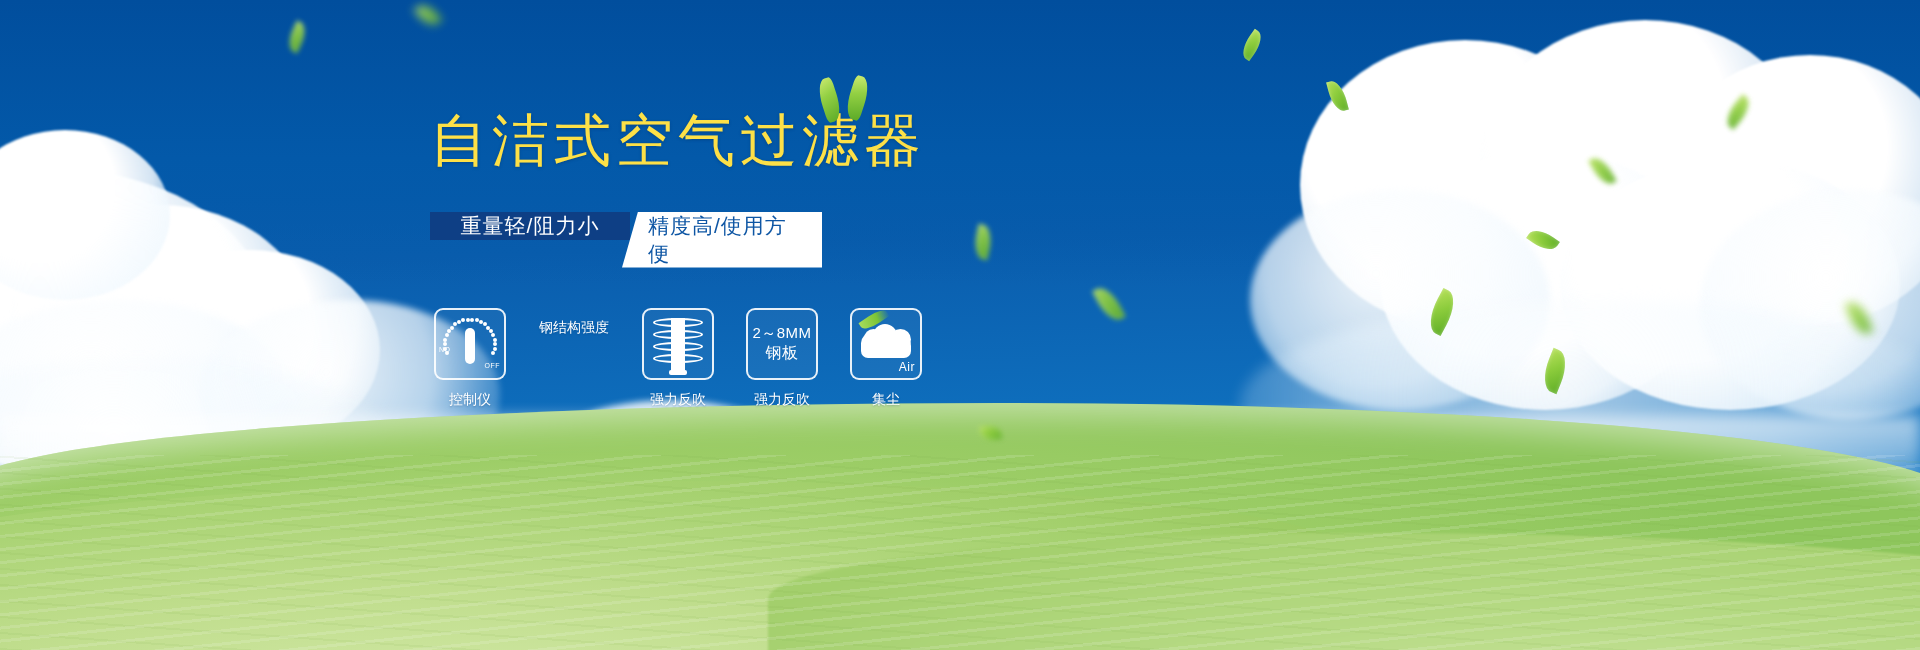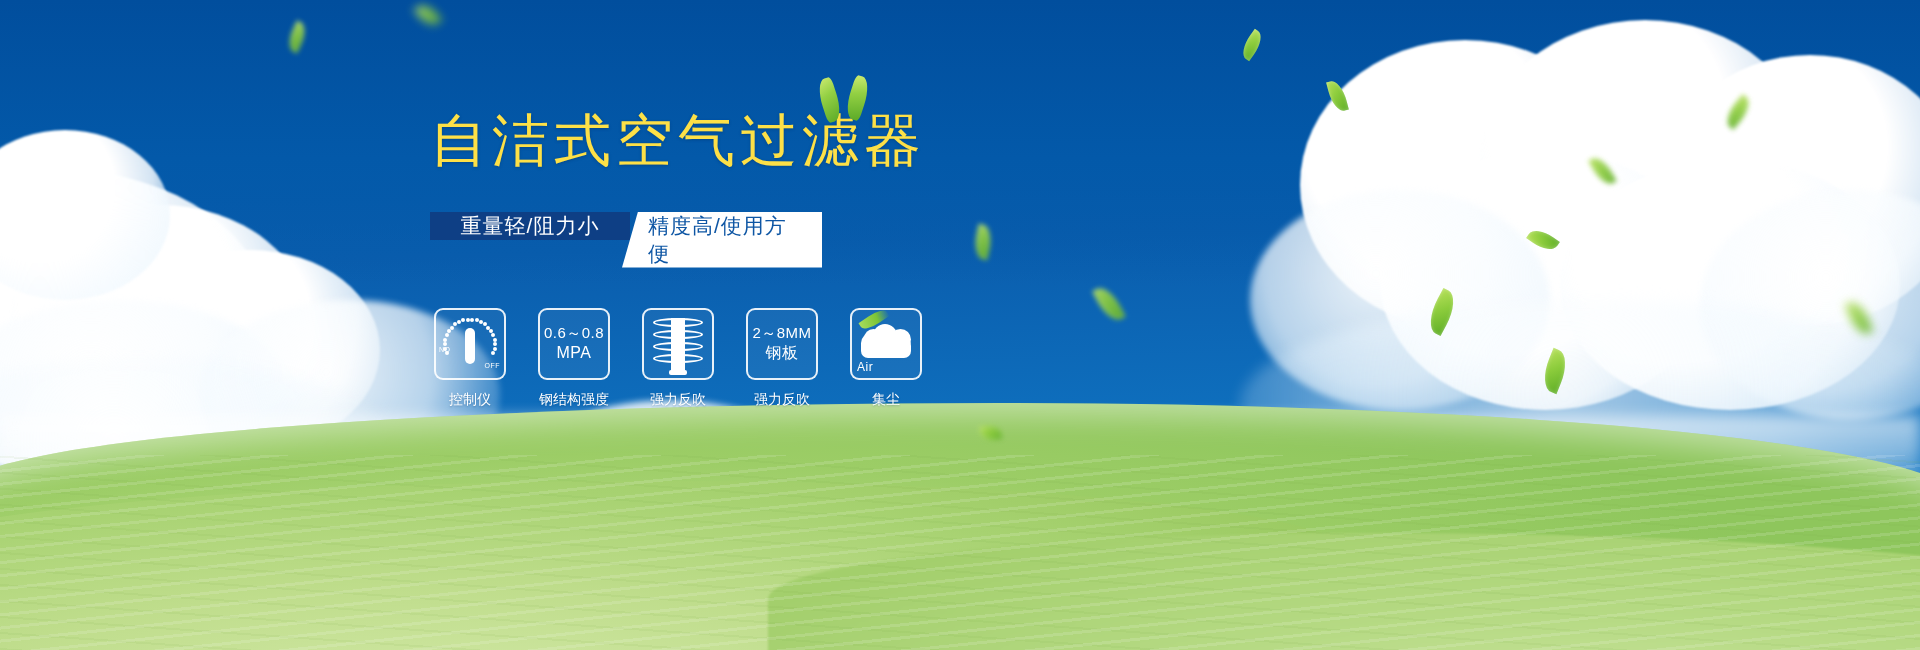--- a/index.html
+++ b/index.html
@@ -230,21 +230,21 @@
   .cloudicon .b1 {
     position: absolute; left: 16px; top: 6px;
     width: 24px; height: 24px; border-radius: 50%; background: #ffffff;
   }
   .cloudicon .b2 {
     position: absolute; left: 33px; top: 11px;
     width: 21px; height: 21px; border-radius: 50%; background: #ffffff;
   }
   .cloudicon .airtext {
     position: absolute; left: 0; right: 0; bottom: -4px;
-    text-align: left; font-size: 12px; color: #ffffff; letter-spacing: .5px;
+    text-align: right; font-size: 12px; color: #ffffff; letter-spacing: .5px;
   }
 </style>
 </head>
 <body>
 
 <div class="banner">
 
   <div class="sky"></div>
   <div class="sky-deep"></div>
 
@@ -351,26 +351,20 @@
               </div>
             <div class="needle"></div>
             <span class="lbl lbl-no">NO</span>
             <span class="lbl lbl-off">OFF</span>
           </div>
         </div>
         <div class="feature-caption">控制仪</div>
       </div>
 
       <div class="feature">
-        <div class="feature-box">
-          <div class="box-text">
-            <div>0.6～0.8</div>
-            <div class="ln2">MPA</div>
-          </div>
-        </div>
         <div class="feature-caption">钢结构强度</div>
       </div>
 
       <div class="feature">
         <div class="feature-box">
           <div class="stack">
             <div class="core"></div>
             <div class="ring" style="top:2px;"></div>
             <div class="ring" style="top:14px;"></div>
             <div class="ring" style="top:26px;"></div>

